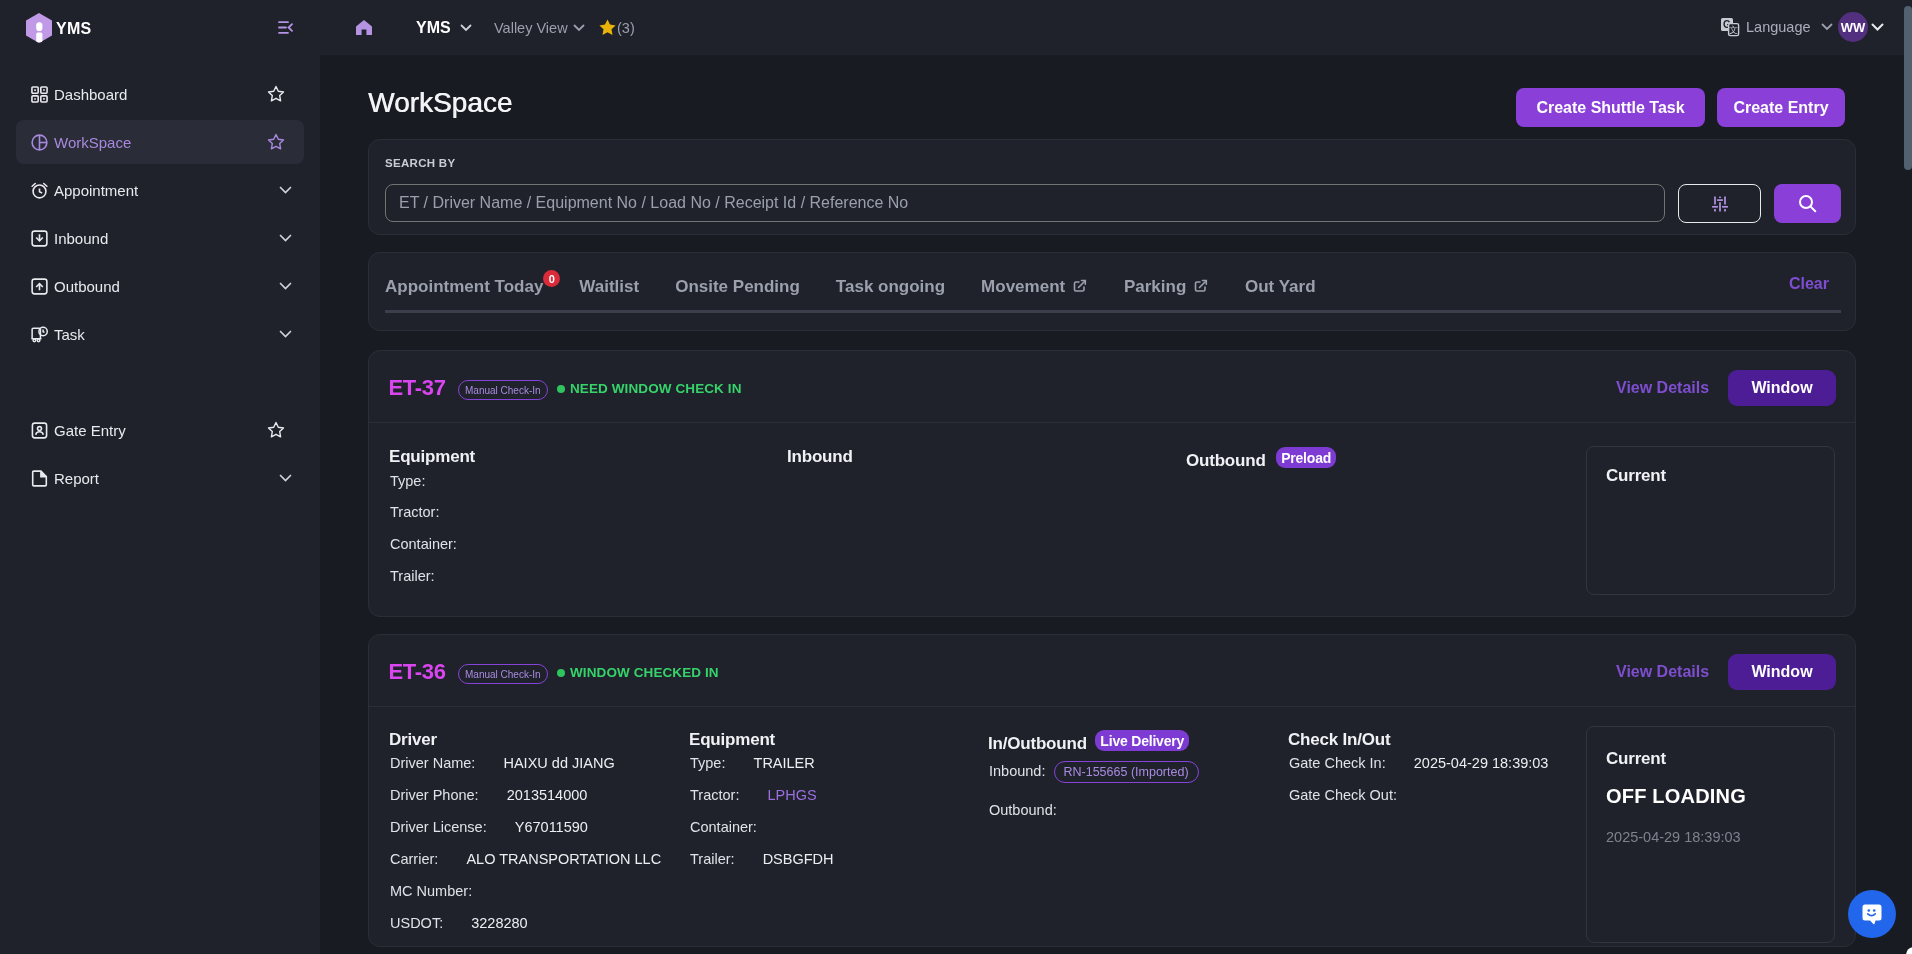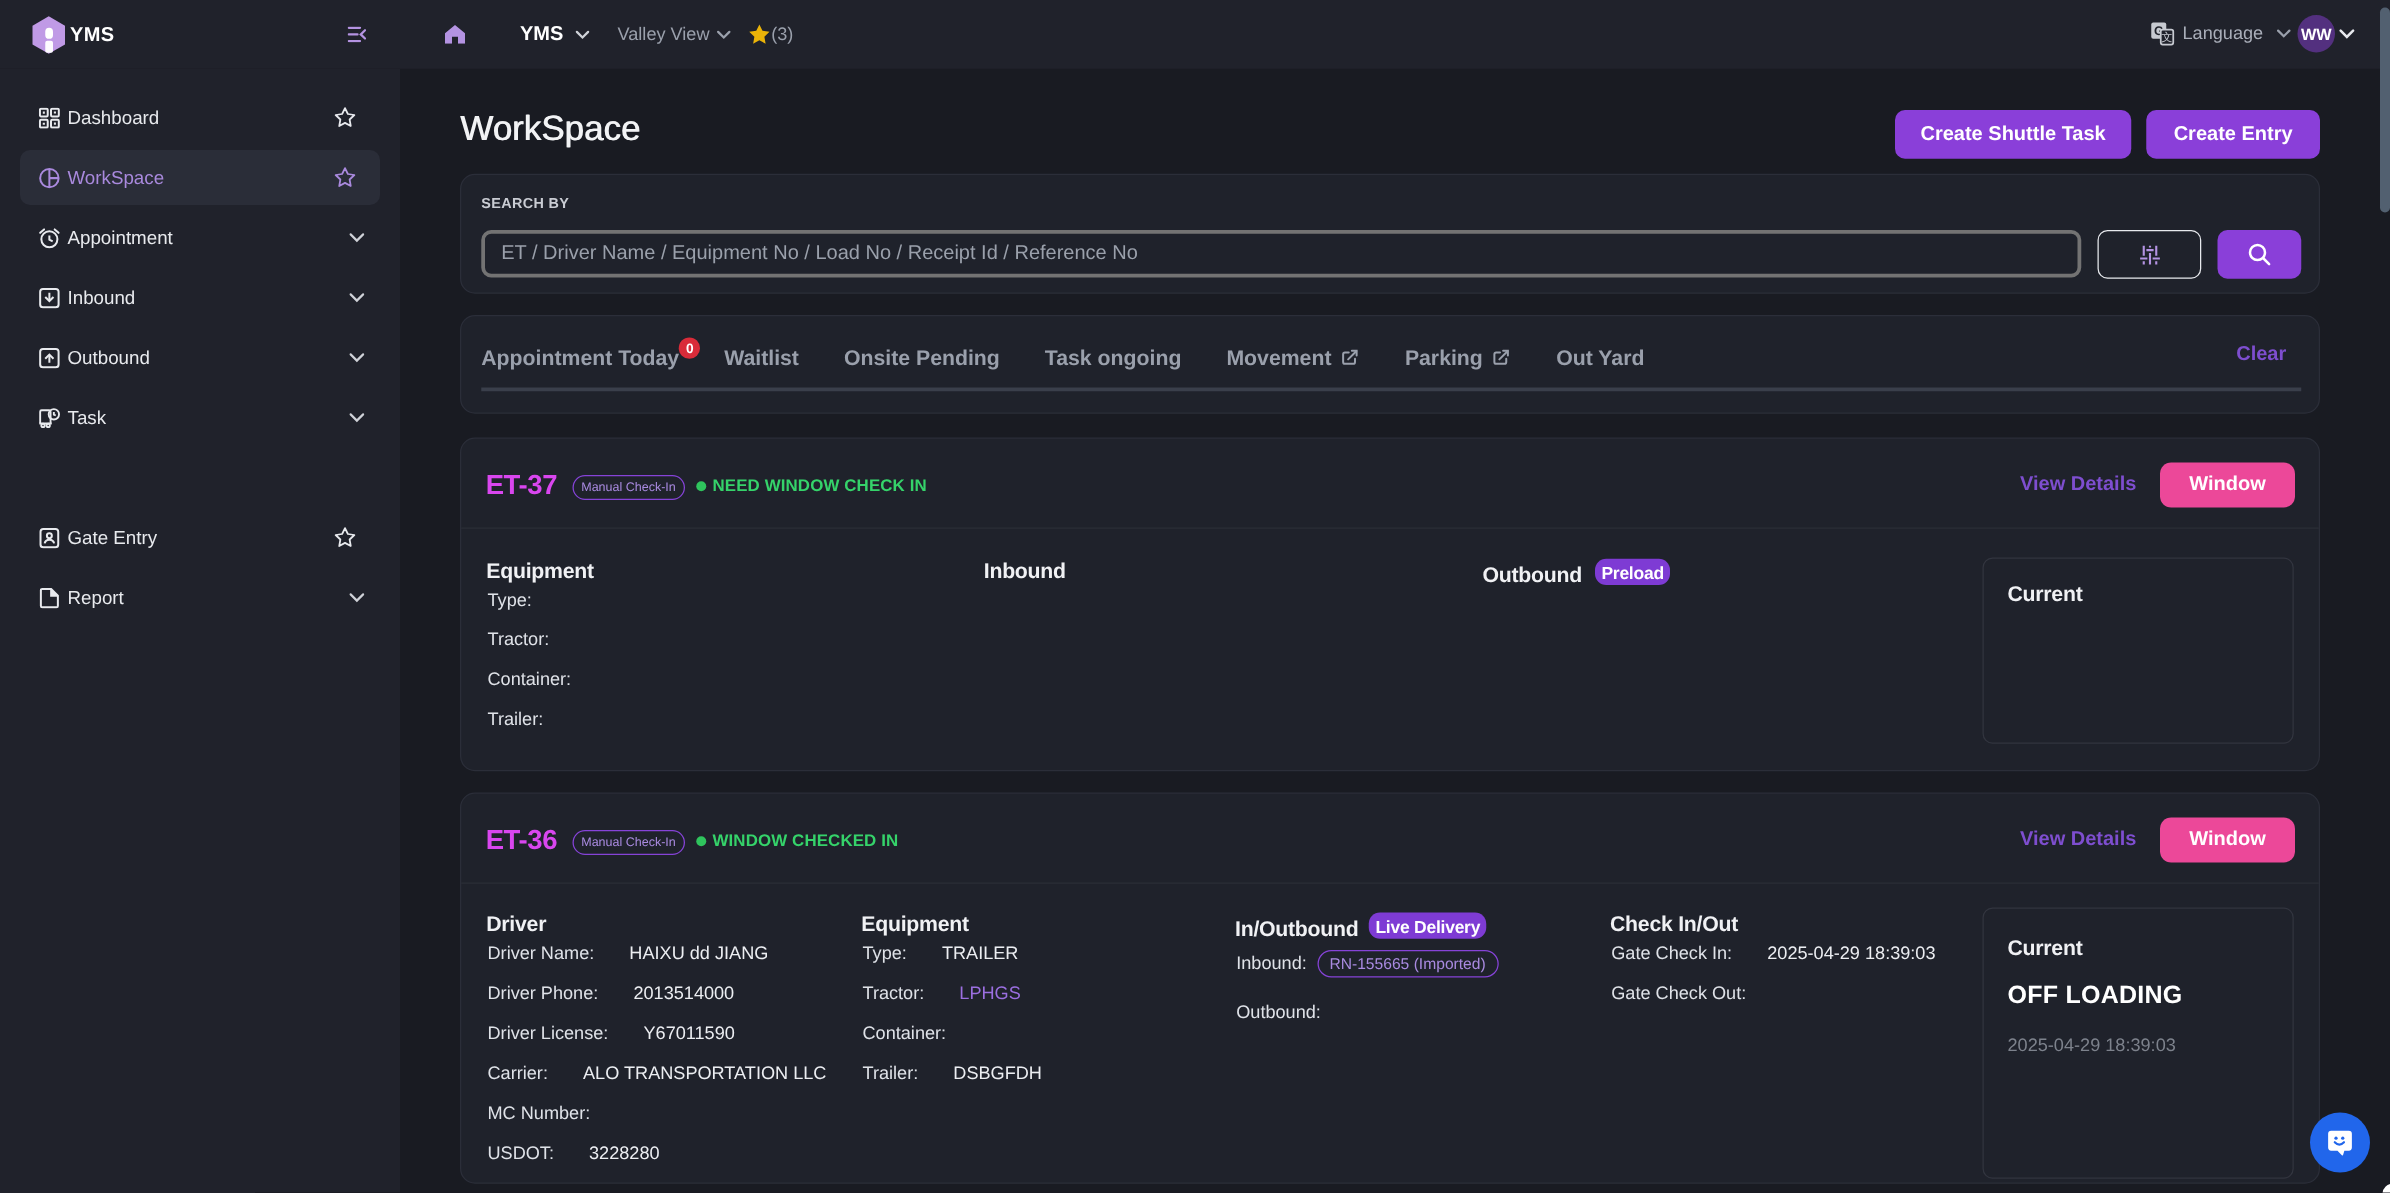--- a/index.html
+++ b/index.html
@@ -30,51 +30,51 @@
 .nav-item.active { background:#2a2d38; }
 .nav-item.active .lbl { color:#a989dd; }
 
 
 .h1 { position:absolute; left:48px; top:32px; font-size:28px; font-weight:normal; color:#f2f3f5; text-shadow:0.6px 0 currentColor; }
 .btn { position:absolute; height:39px; border-radius:8px; background:#8a3fd9; color:#fff; font-weight:bold; font-size:16px; display:flex; align-items:center; justify-content:center; font-family:"Liberation Sans",sans-serif; }
 .card { position:absolute; left:48px; width:1488px; background:#1f222b; border:1px solid #2b2e39; border-radius:12px; }
 
 
 .searchlbl { position:absolute; left:16px; top:17px; font-size:11.5px; font-weight:bold; color:#c9ccd3; letter-spacing:0.3px; }
-.searchinput { position:absolute; left:16px; top:44px; width:1280px; height:38px; border:3px solid #737373; border-radius:8px; display:flex; align-items:center; }
+.searchinput { position:absolute; left:16px; top:44px; width:1280px; height:38px; border:1px solid #737373; border-radius:8px; display:flex; align-items:center; }
 .searchinput span { margin-left:13px; font-size:16px; color:#9aa0ab; }
 .filterbtn { position:absolute; left:1309px; top:44px; width:83px; height:39px; border:1px solid #e8eaee; border-radius:8px; display:flex; align-items:center; justify-content:center; }
 .searchbtn { position:absolute; left:1405px; top:44px; width:67px; height:39px; background:#8a3fd9; border-radius:8px; display:flex; align-items:center; justify-content:center; }
 
 
 .tabs { position:absolute; left:16px; top:24px; display:flex; }
 .tab { font-size:17px; font-weight:bold; color:#9aa0ac; margin-right:36px; position:relative; }
 .tabdivider { position:absolute; left:16px; top:57px; width:1456px; height:2.5px; background:#3a3f4b; }
 .clear { position:absolute; right:26px; top:22px; font-size:16px; font-weight:bold; color:#7e4ecf; }
 
 
 .ecard-head { position:absolute; left:0; top:0; right:0; height:72px; border-bottom:1px solid #2b2e37; }
 .et { position:absolute; left:19.5px; top:24px; font-size:22px; font-weight:bold; color:#d946ef; letter-spacing:-0.3px; }
 .pill { position:absolute; height:20px; border:1px solid #8643d8; border-radius:10px; color:#a98ae0; font-size:10px; display:flex; align-items:center; padding:0 6px; }
 .statusdot { width:8px; height:8px; border-radius:50%; background:#2fc45d; display:inline-block; margin-right:5px; }
 .status { position:absolute; font-size:13.5px; font-weight:bold; color:#35d36a; display:flex; align-items:center; letter-spacing:0.1px; }
 .viewdetails { position:absolute; font-size:16px; font-weight:bold; color:#7e4ecf; }
-.windowbtn { position:absolute; width:108px; height:36px; background:#ec4899; border-radius:9px; color:#fff; font-weight:bold; font-size:16px; display:flex; align-items:center; justify-content:center; }
+.windowbtn { position:absolute; width:108px; height:36px; background:#4c1d95; border-radius:9px; color:#fff; font-weight:bold; font-size:16px; display:flex; align-items:center; justify-content:center; }
 .colhead { font-size:17px; font-weight:bold; color:#f0f1f4; letter-spacing:-0.2px; }
 .frow { font-size:14.5px; color:#dfe2e8; }
 .frow b { font-weight:normal; color:#eceef2;padding-left:20px; }
 .curbox { position:absolute; border:1px solid #32353f; border-radius:8px; }
 .badgefill { display:inline-block; background:#7e3bd4; color:#fff; font-size:14px; font-weight:bold; border-radius:9px; padding:2.5px 5px; }
 </style>
 </head>
 <body>
 <div class="main">
   <div class="h1">WorkSpace</div>
   <div class="btn" style="left:1196px; top:33px; width:189px;">Create Shuttle Task</div>
-  <div class="btn" style="left:1397px; top:33px; width:139px;">Create Entry</div>
+  <div class="btn" style="left:1397px; top:33px; width:128px;">Create Entry</div>
 
   <div class="card" style="top:84px; height:96px;padding-left:11px;">
     <div class="searchlbl">SEARCH BY</div>
     <div class="searchinput">
         <span>ET / Driver Name / Equipment No / Load No / Receipt Id / Reference No</span>
       </div>
     <div class="filterbtn">
       <svg width="18" height="18" viewBox="0 0 18 18">
           <g stroke="#b493e2" stroke-width="1.7" fill="none">
         <line x1="4" y1="1.5" x2="4" y2="9.5"></line>

